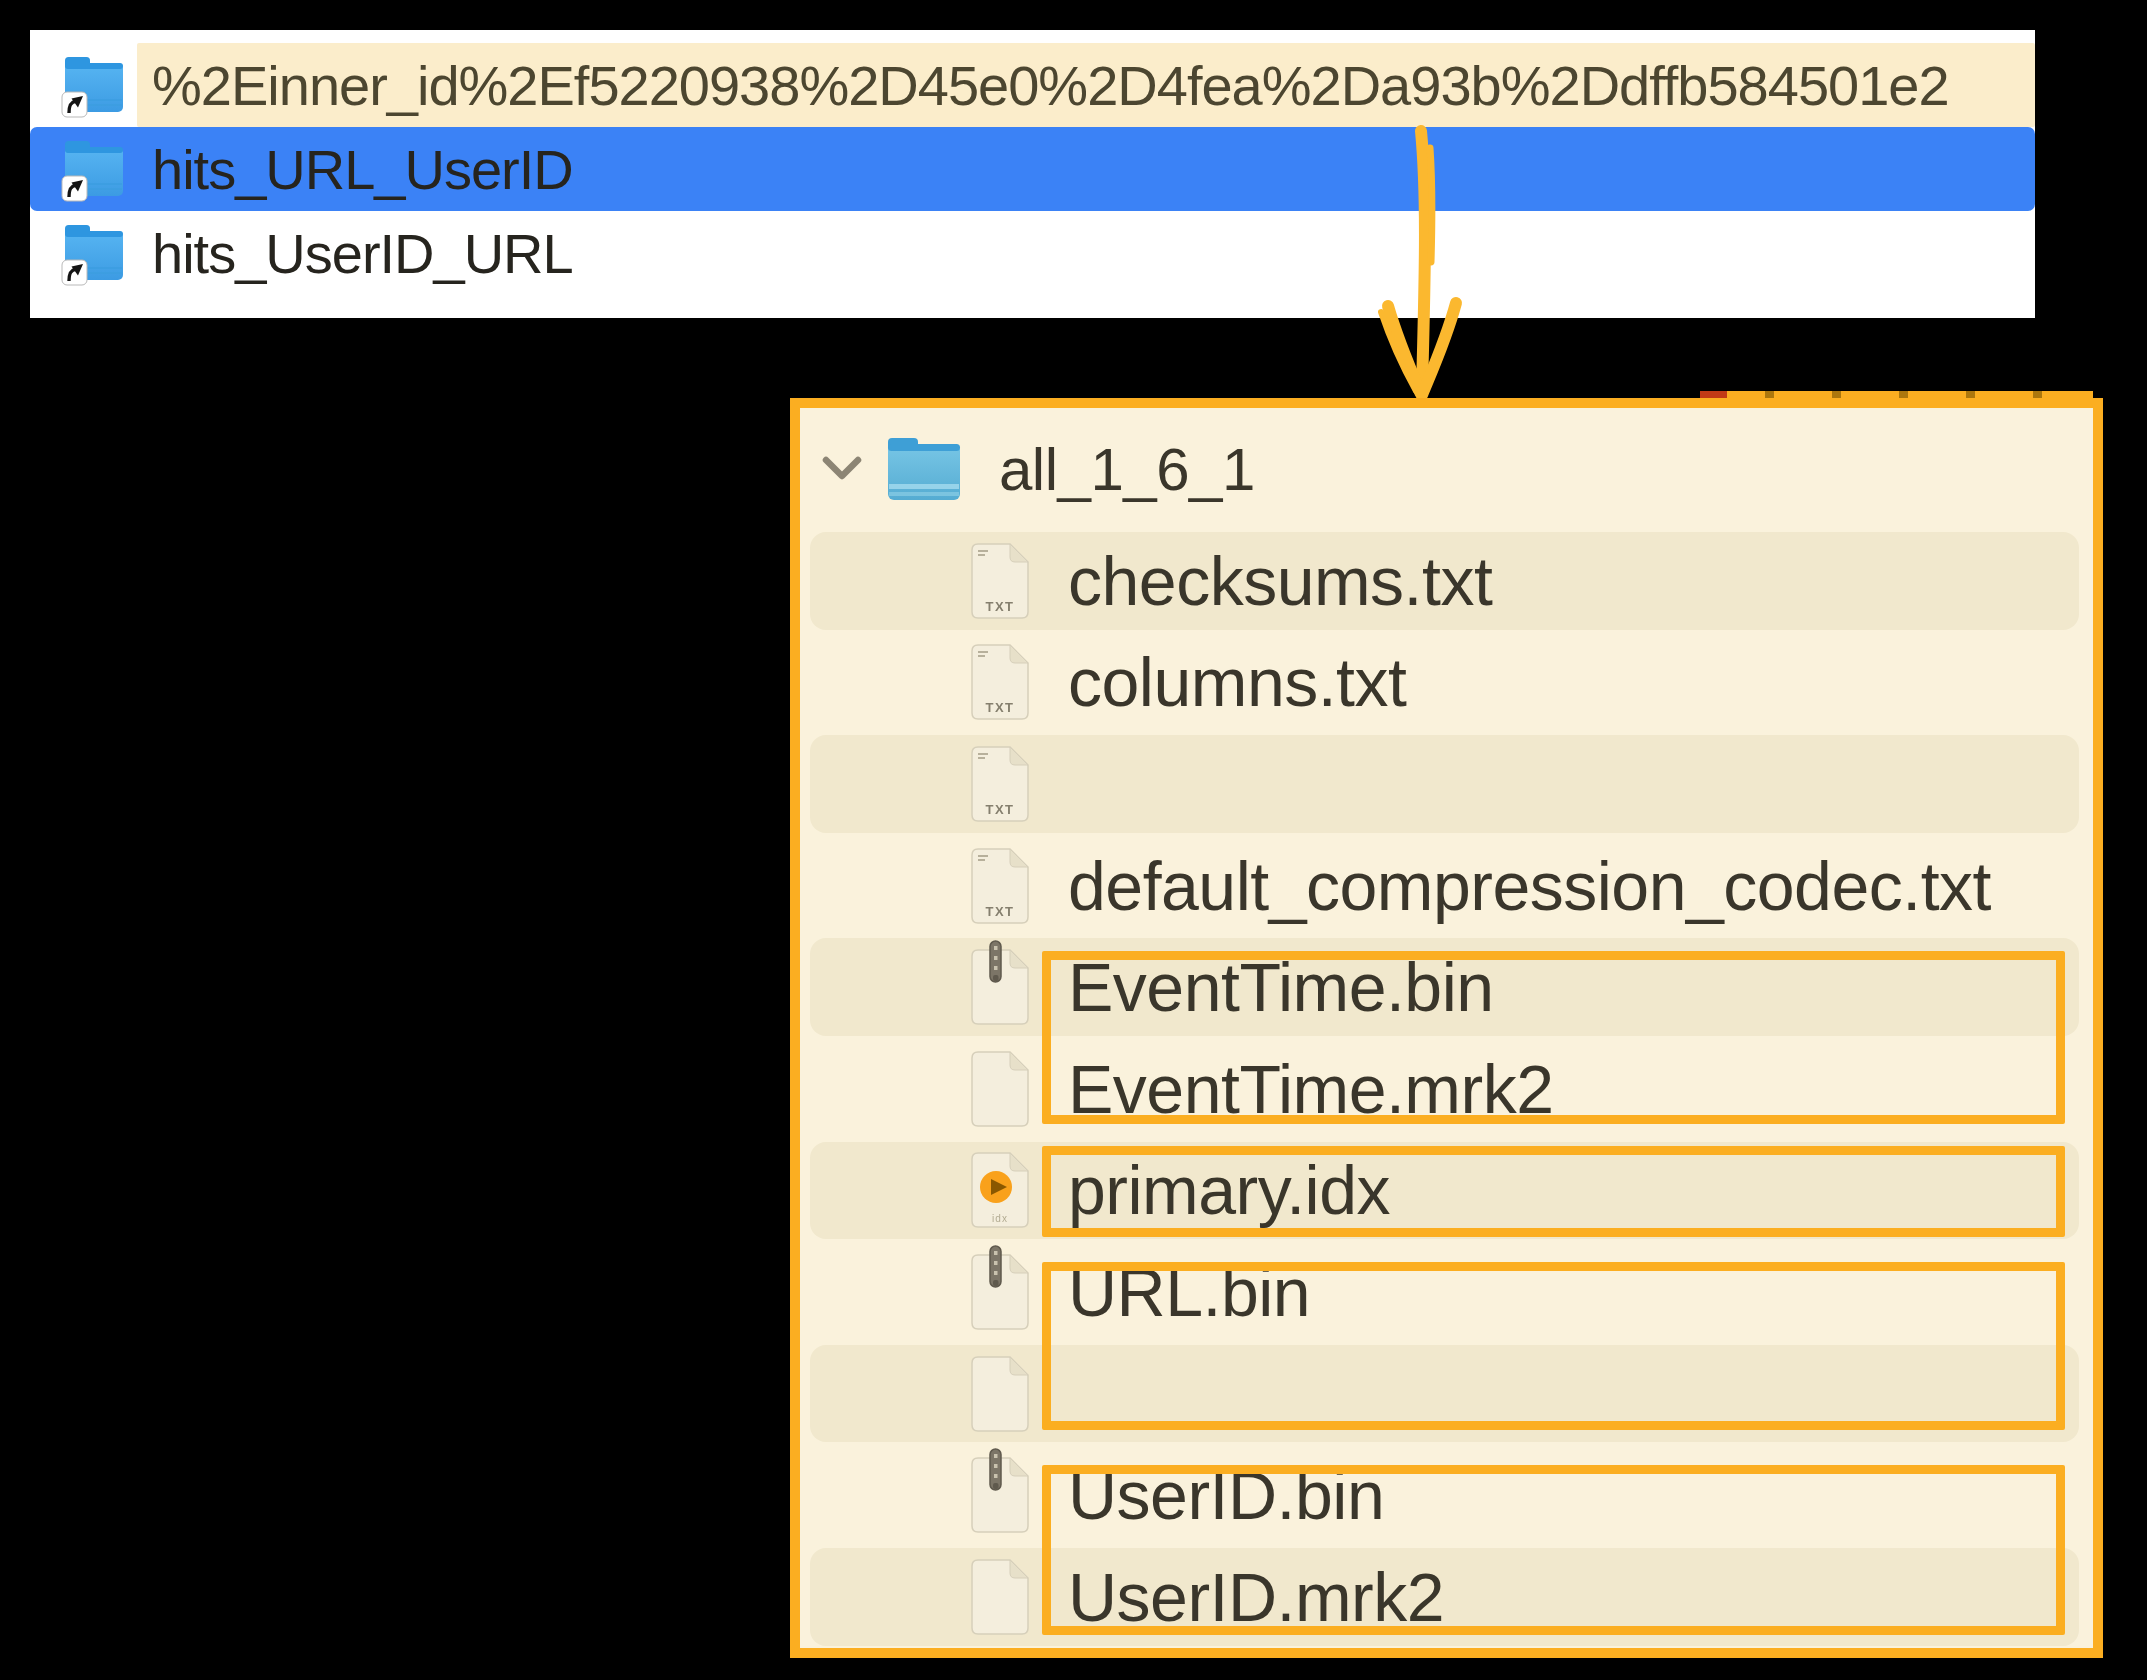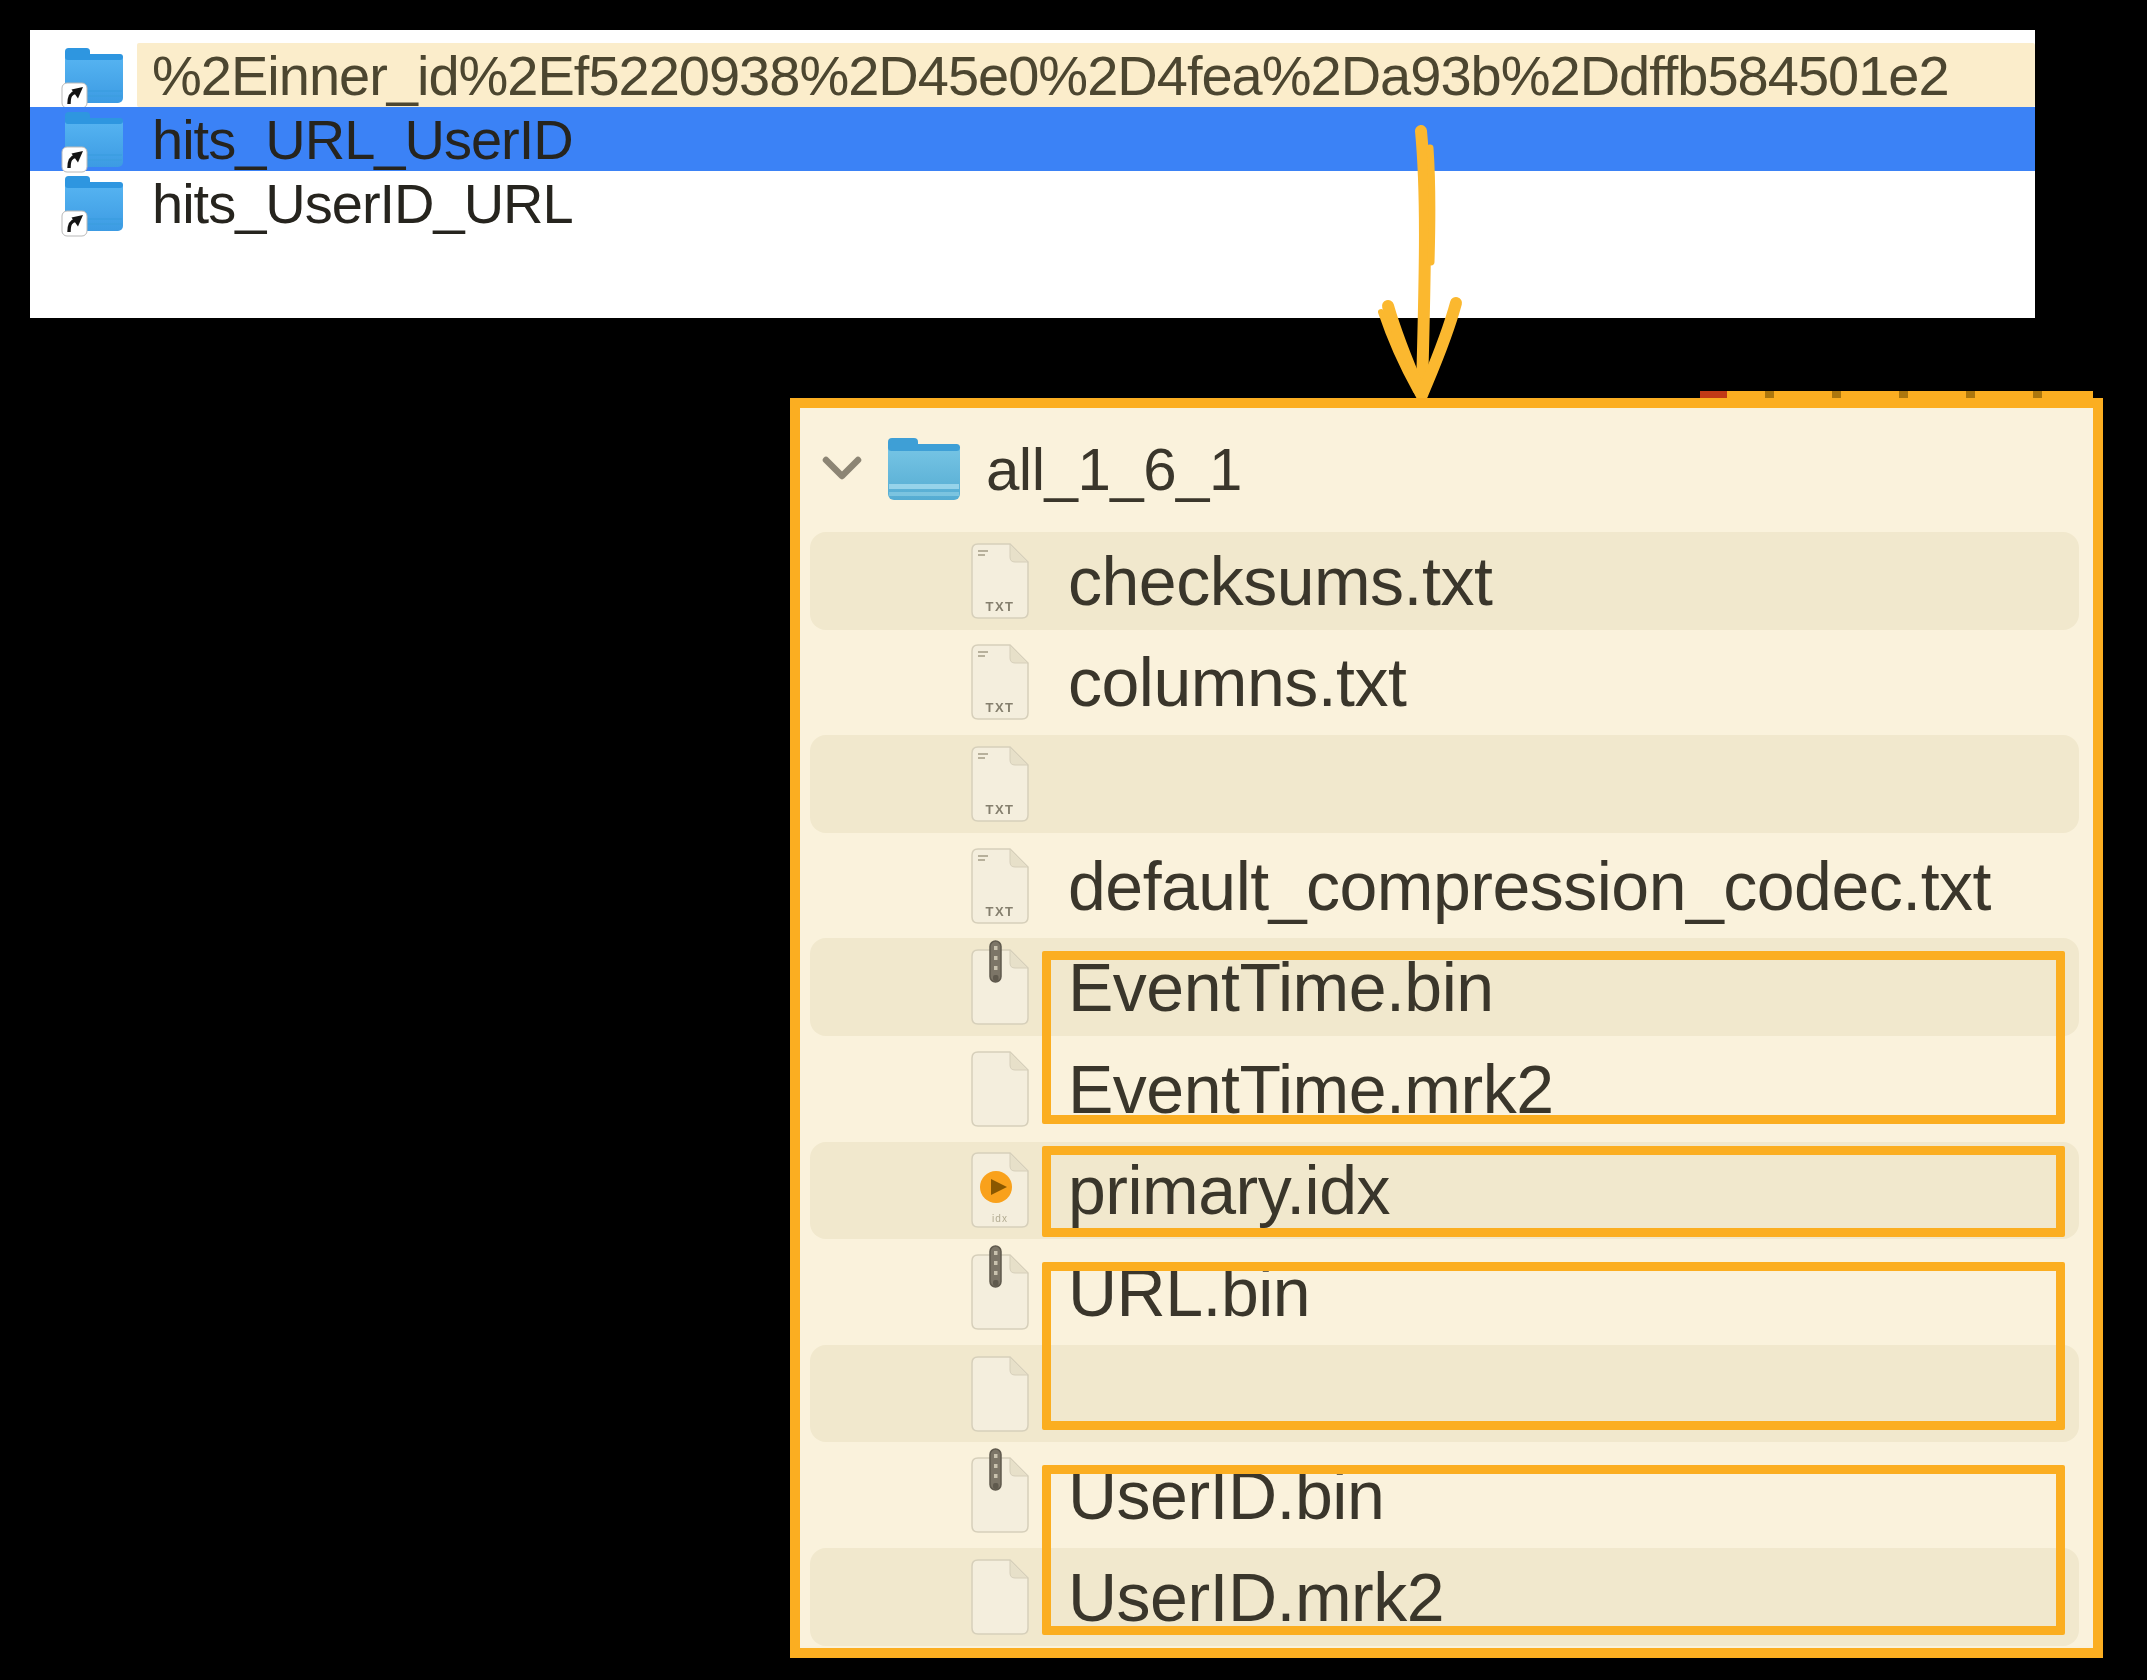--- a/index.html
+++ b/index.html
@@ -6,22 +6,23 @@
   .stage{
     position:relative;width:2147px;height:1680px;background:#000;overflow:hidden;
     font-family:"Liberation Sans","DejaVu Sans",sans-serif;
   }
   
   .finder{
     position:absolute;left:30px;top:30px;width:2005px;height:288px;
     background:#ffffff;
   }
   .frow{
-    position:relative;height:64px;display:flex;
+    position:relative;height:84px;display:flex;align-items:center;
     white-space:nowrap;
+    border-radius:7px;
   }
   .frow:first-child{margin-top:13px;}
   .frow.alt{background:#3b82f6;}
   .frow .hl{display:none;}
   .frow.sel .hl{
     display:block;position:absolute;left:107px;right:0;top:0;bottom:0;
     background:#FBEDCB;border-radius:2px;
   }
   .ficon{position:relative;margin-left:32px;width:64px;height:66px;flex:0 0 auto;}
   .ficon svg{display:block;overflow:visible;}
@@ -40,21 +41,21 @@
   
   .tree{
     position:absolute;left:790px;top:398px;width:1313px;height:1260px;
     background:#FAF2DC;border:10px solid #FBAE21;box-sizing:border-box;
   }
   .troot{
     position:relative;height:122px;display:flex;align-items:center;white-space:nowrap;
   }
   .chev{margin-left:22px;width:40px;height:30px;flex:0 0 auto;}
   .tfolder{margin-left:24px;width:76px;height:70px;flex:0 0 auto;}
-  .rootlabel{margin-left:24px;font-size:60px;color:#3A362B;letter-spacing:-0.5px;}
+  .rootlabel{margin-left:37px;font-size:60px;color:#3A362B;letter-spacing:-0.5px;}
   .trow{
     position:relative;height:101.6px;display:flex;align-items:center;white-space:nowrap;
   }
   .trow .band{display:none;}
   .trow.banded .band{
     display:block;position:absolute;left:10px;right:14px;top:2px;bottom:2px;
     background:#F1E8CD;border-radius:16px;
   }
   .ticon{position:relative;margin-left:170px;width:62px;height:78px;flex:0 0 auto;}
   .ticon svg{display:block;overflow:visible;}

